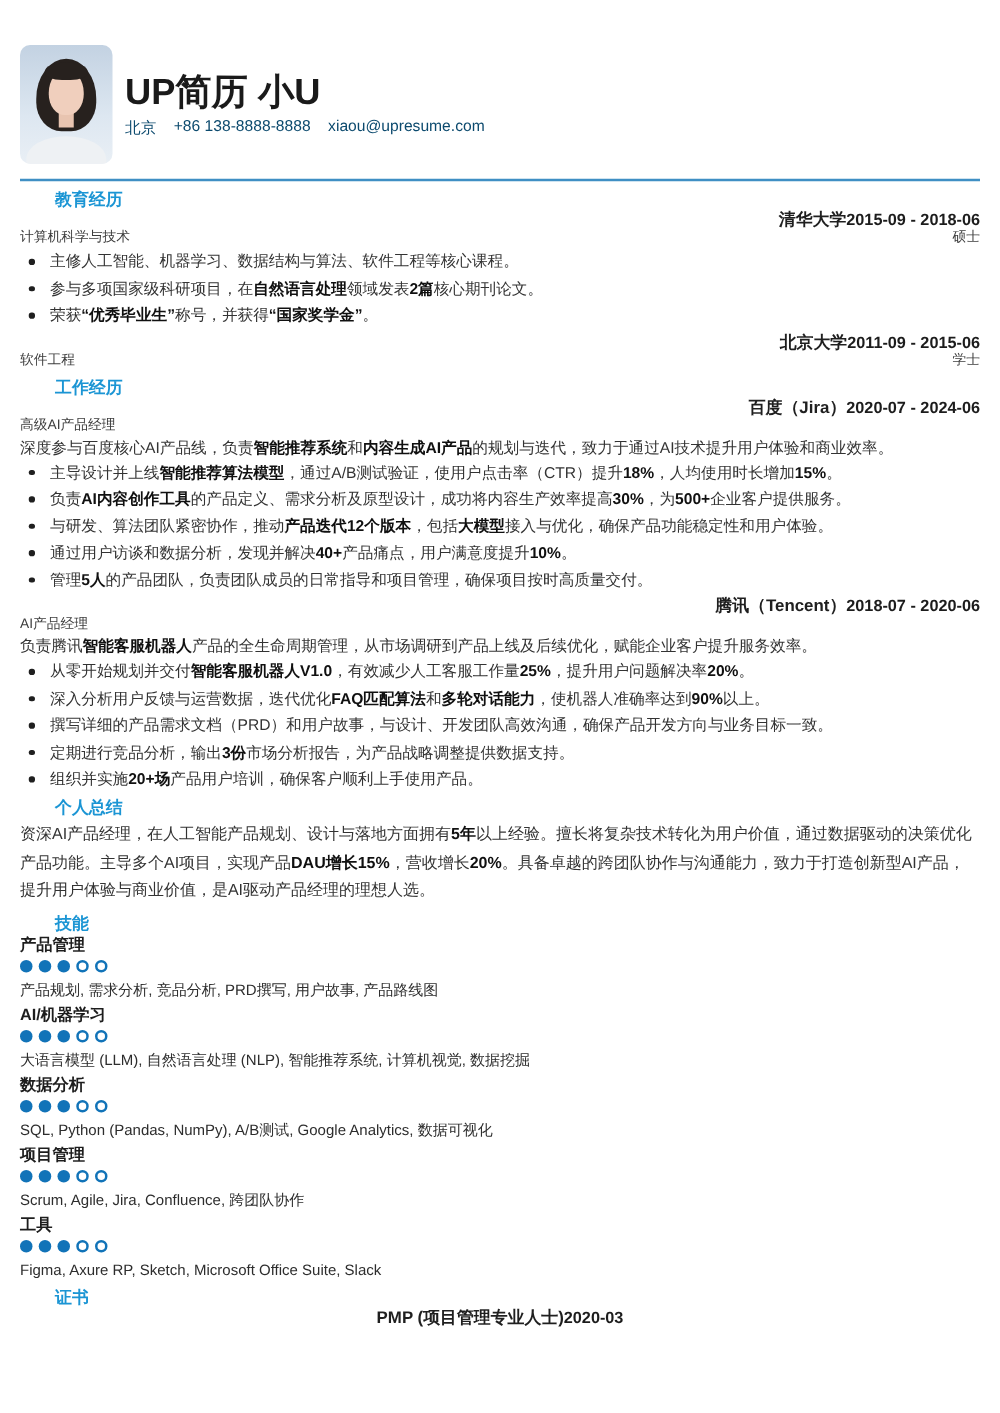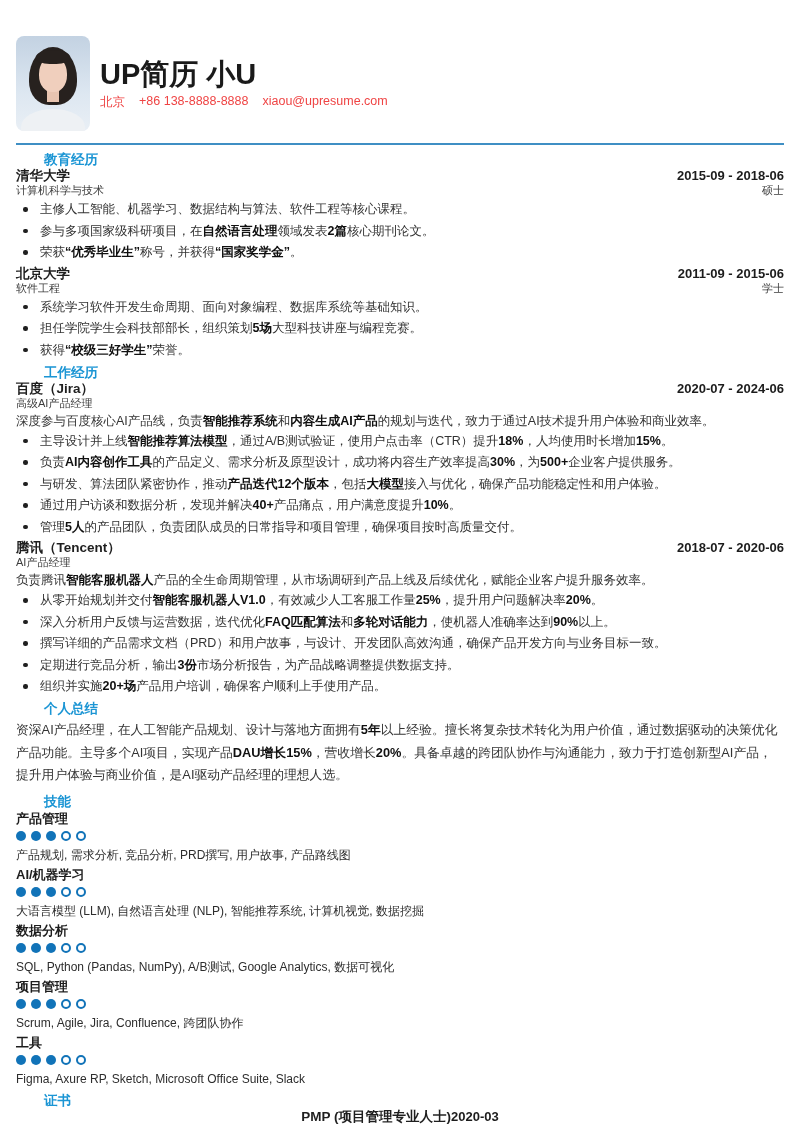--- a/index.html
+++ b/index.html
@@ -26,27 +26,27 @@
     border-radius:50% 50% 42% 42%/55% 55% 40% 40%;background:#27211e;}
   .av-neck{position:absolute;left:31px;top:52px;width:12px;height:14px;background:#e8c4b0;}
   .av-face{position:absolute;left:23px;top:20px;width:28px;height:36px;
     border-radius:50% 50% 46% 46%;background:#f0cfbd;}
   .av-fringe{position:absolute;left:20px;top:14px;width:34px;height:14px;
     border-radius:50% 50% 40% 40%;background:#27211e;}
   .av-body{position:absolute;left:5px;bottom:-14px;width:64px;height:36px;
     border-radius:50% 50% 0 0;background:#eef1f4;}
   .id{margin-top:26px;}
   .name{font-size:29px;line-height:24px;font-weight:700;color:#1a1a1a;}
-  .contact{margin-top:8px;font-size:12.5px;color:#ef4444;display:flex;gap:14px;white-space:nowrap;}
+  .contact{margin-top:8px;font-size:12.5px;color:#0c4a6e;display:flex;gap:14px;white-space:nowrap;}
   .divider{margin:12px 16px 0;height:2px;background:var(--divider);}
   
   section{margin-top:7px;}
   .sec-title{font-size:13.5px;line-height:15px;font-weight:700;color:var(--accent);padding-left:28px;}
   .entry{margin-top:2px;}
-  .erow{display:flex;justify-content:space-between;align-items:baseline;}
+  .erow{display:flex;justify-content:flex-end;align-items:baseline;}
   .ename{font-size:13.5px;line-height:14px;font-weight:700;color:#1f1f1f;}
   .eperiod{font-size:13px;line-height:14px;font-weight:700;color:#1c1c1c;}
   .esub{display:flex;justify-content:space-between;font-size:11px;line-height:13px;color:#3d3d3d;margin-top:1px;}
   .intro{margin-top:4px;font-size:12.5px;line-height:15px;color:#333;}
   ul.bullets{list-style:none;margin-top:5px;}
   ul.bullets li{
     position:relative;padding-left:24px;font-size:12.5px;line-height:15px;
     margin-bottom:6.5px;color:#333;
   }
   ul.bullets li::before{
@@ -117,25 +117,20 @@
 
   <div class="entry">
     <div class="erow">
       <span class="ename">北京大学</span>
       <span class="eperiod">2011-09 - 2015-06</span>
     </div>
     <div class="esub">
       <span>软件工程</span>
       <span>学士</span>
     </div>
-    <ul class="bullets">
-            <li>系统学习软件开发生命周期、面向对象编程、数据库系统等基础知识。</li>
-            <li>担任学院学生会科技部部长，组织策划<b>5场</b>大型科技讲座与编程竞赛。</li>
-            <li>获得<b>“校级三好学生”</b>荣誉。</li>
-          </ul>
   </div>
 </div>
   </section>
 
   <section>
     <div class="sec-title">工作经历</div>
     <div>
   <div class="entry">
     <div class="erow">
       <span class="ename">百度（Jira）</span>

